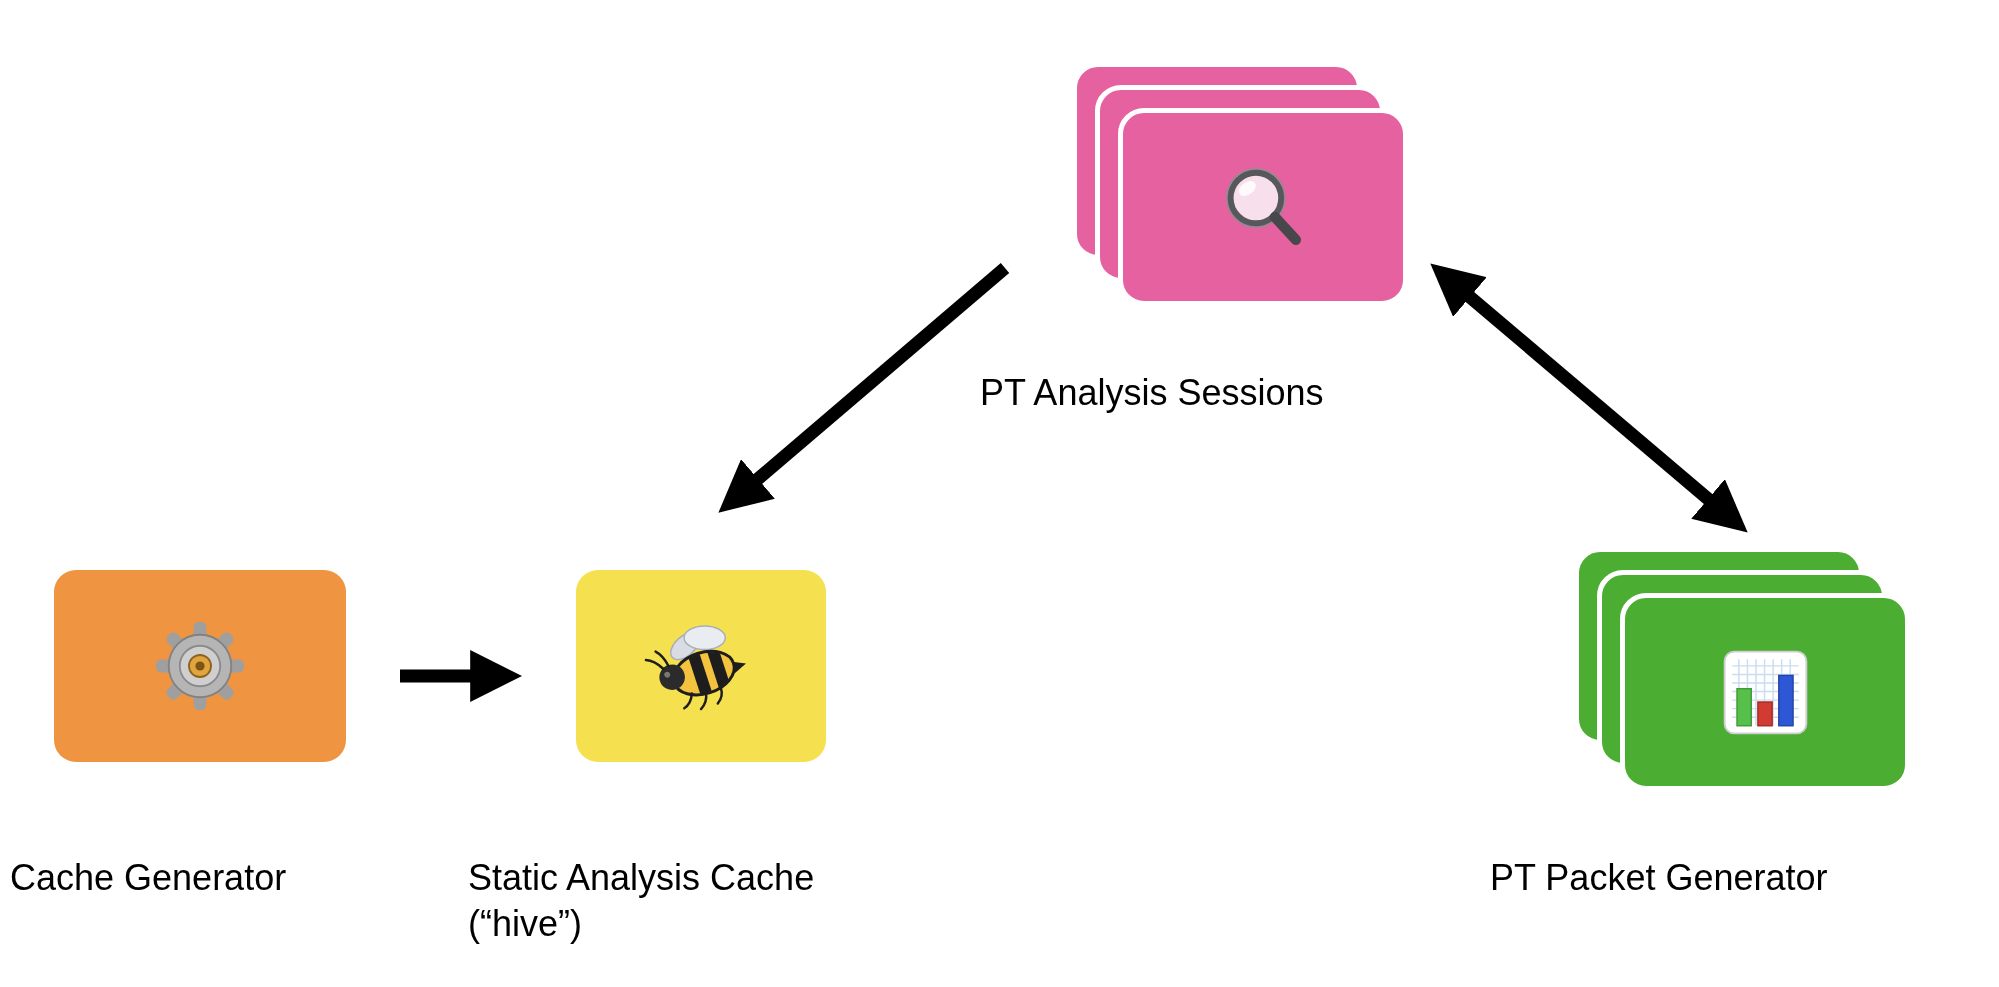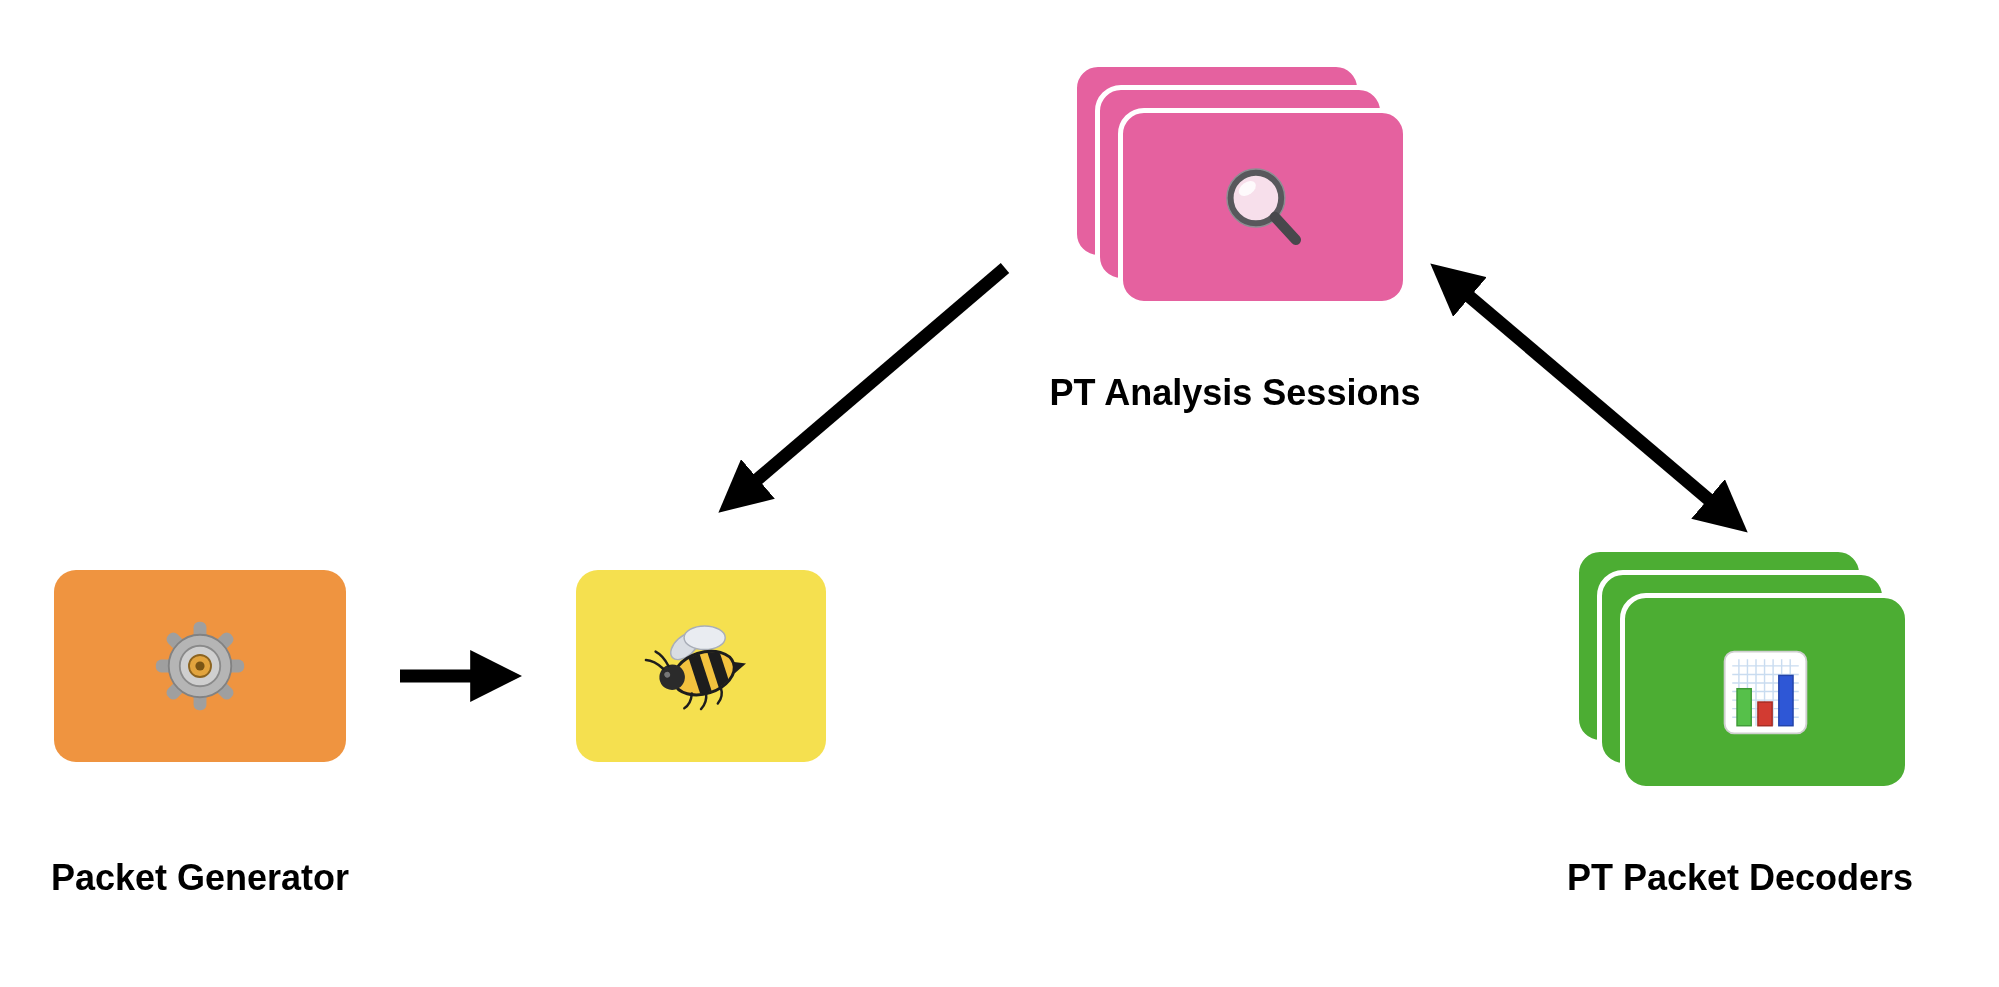--- a/index.html
+++ b/index.html
@@ -46,26 +46,25 @@
     border-radius: 26px;
     display: flex;
     align-items: center;
     justify-content: center;
   }
   .card.c0 { left: 0;    top: 0; }
   .card.c1 { left: 23px; top: 23px; }
   .card.c2 { left: 46px; top: 46px; }
   .label {
     position: absolute;
-    text-align: center;
+    text-align: left;
     font-size: 36px;
     line-height: 46px;
     color: #000000;
     white-space: pre-line;
-    font-weight: bold;
   }
   .label-cache-generator { left: 10px;   top: 855px; width: 380px; }
   .label-static-cache    { left: 468px;  top: 855px; width: 500px; }
   .label-sessions        { left: 980px;  top: 370px; width: 510px; }
   .label-decoders        { left: 1490px; top: 855px; width: 500px; }
 </style>
 </head>
 <body>
 
 <div class="canvas">
@@ -105,21 +104,21 @@
         <rect x="43" y="2" width="14" height="96" rx="6" transform="rotate(135 50 50)"></rect>
       </g>
       <circle cx="50" cy="50" r="34" fill="#b5b5b5"></circle>
       <circle cx="50" cy="50" r="34" fill="none" stroke="#828282" stroke-width="2"></circle>
       <circle cx="50" cy="50" r="22" fill="#cfcfcf" stroke="#8a8a8a" stroke-width="2"></circle>
       <circle cx="50" cy="50" r="12" fill="#e2a43e" stroke="#8c6420" stroke-width="2"></circle>
       <circle cx="50" cy="50" r="5" fill="#7a5515"></circle>
     </svg>
   </div>
 
-  <div class="label label-cache-generator"><span>Packet Generator</span><br></div>
+  <div class="label label-cache-generator"><span>Cache Generator</span><br></div>
 
   <div class="node node-static-cache" style="background-color: rgb(245, 224, 79);">
     <svg width="118" height="98" viewBox="0 0 120 100">
       <g transform="rotate(-18 60 55)">
         <ellipse cx="52" cy="26" rx="17" ry="10" fill="#d9dde3" stroke="#a9aeb8" stroke-width="1.5" transform="rotate(-24 52 26)"></ellipse>
         <ellipse cx="74" cy="24" rx="21" ry="12" fill="#e9ecf1" stroke="#a9aeb8" stroke-width="1.5" transform="rotate(18 74 24)"></ellipse>
         <ellipse cx="62" cy="58" rx="32" ry="21" fill="#f3c23e" stroke="#1d1d1d" stroke-width="3"></ellipse>
         <clipPath id="beebody">
             <ellipse cx="62" cy="58" rx="31" ry="20"></ellipse>
           </clipPath>
@@ -130,30 +129,31 @@
         <path d="M93 56 L106 62 L92 68 Z" fill="#1d1d1d"></path>
         <circle cx="30" cy="52" r="13" fill="#2b2b2b"></circle>
         <circle cx="26" cy="48" r="3" fill="#777777"></circle>
         <path d="M24 41 Q18 30 10 27" stroke="#1d1d1d" stroke-width="2.5" fill="none" stroke-linecap="round"></path>
         <path d="M30 40 Q28 28 22 22" stroke="#1d1d1d" stroke-width="2.5" fill="none" stroke-linecap="round"></path>
         <path d="M44 74 Q40 84 32 86 M58 78 Q56 88 48 92 M74 77 Q74 87 66 92" stroke="#1d1d1d" stroke-width="2.5" fill="none" stroke-linecap="round"></path>
       </g>
     </svg>
   </div>
 
+  <div class="label label-static-cache"><span>Static Analysis Cache</span><br><span>(“hive”)</span></div>
 
   <div class="stack stack-decoders">
     <div class="card c0" style="background-color: rgb(76, 173, 51);"></div>
     <div class="card c1" style="background-color: rgb(76, 173, 51);"></div>
     <div class="card c2" style="background-color: rgb(76, 173, 51);">
       <svg width="95" height="95" viewBox="0 0 100 100">
         <rect x="7" y="7" width="86" height="86" rx="10" fill="#ffffff" stroke="#cfcfcf" stroke-width="2"></rect>
         <path d="M15 22 H85 M15 31 H85 M15 40 H85 M15 49 H85 M15 58 H85 M15 67 H85 M15 76 H85 M22 15 V85 M31 15 V85 M40 15 V85 M49 15 V85 M58 15 V85 M67 15 V85 M76 15 V85" stroke="#c9dcf0" stroke-width="1.5" fill="none"></path>
         <rect x="20" y="46" width="15" height="39" fill="#56c04a" stroke="#3f9a37" stroke-width="1.5"></rect>
         <rect x="42" y="60" width="15" height="25" fill="#d23b32" stroke="#a32b24" stroke-width="1.5"></rect>
         <rect x="64" y="32" width="15" height="53" fill="#2e57d6" stroke="#2343a8" stroke-width="1.5"></rect>
       </svg>
     </div>
   </div>
 
-  <div class="label label-decoders">PT Packet Decoders</div>
+  <div class="label label-decoders">PT Packet Generator</div>
 
 </div>
 
 </body></html>

